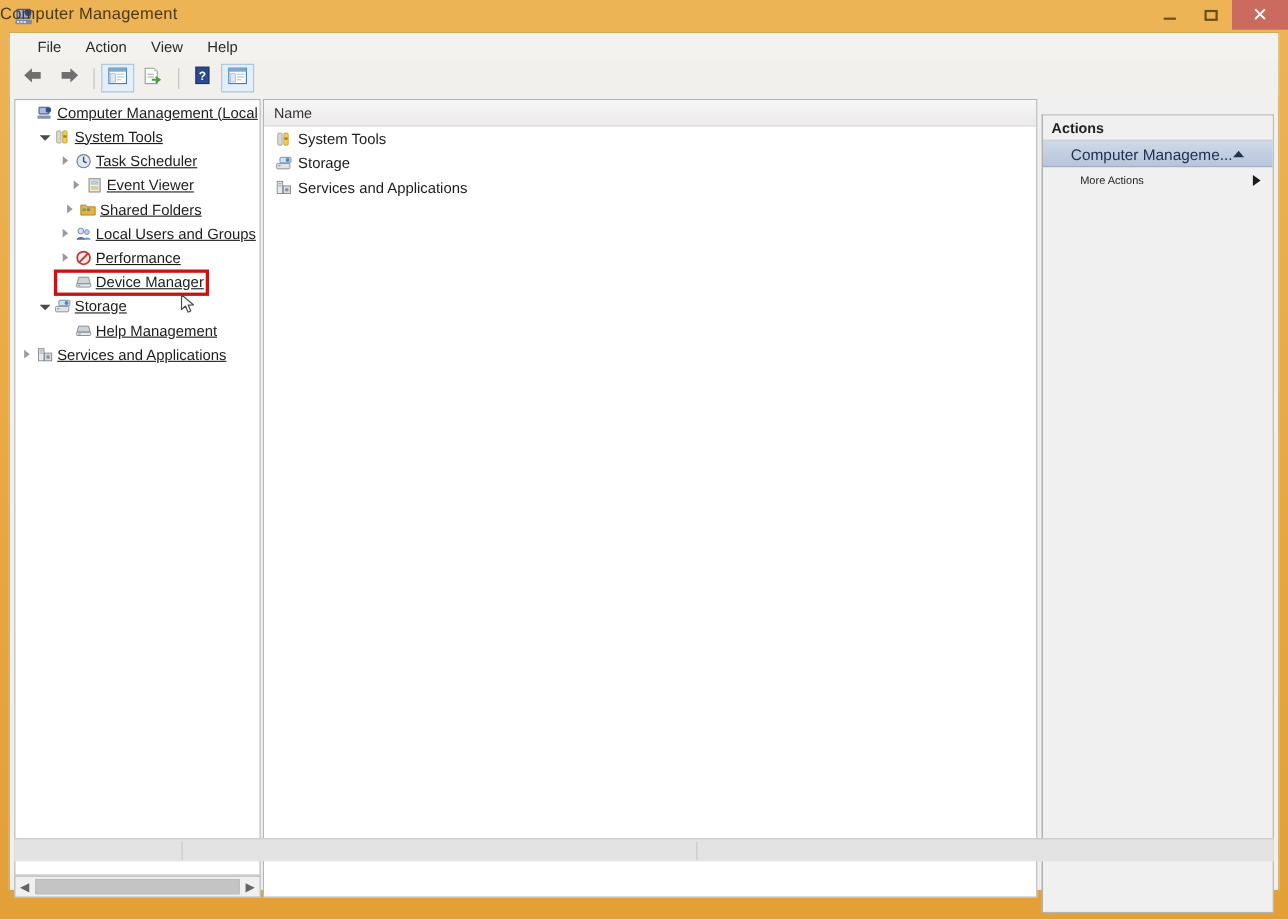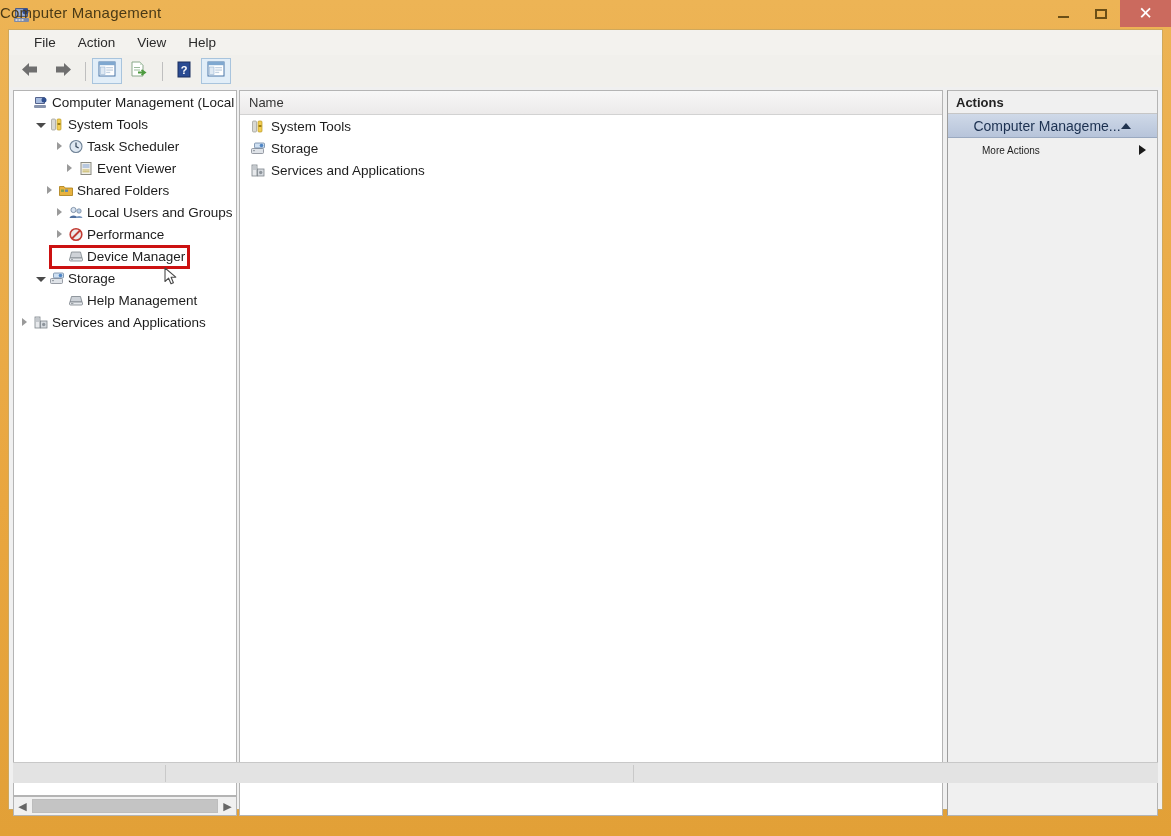--- a/index.html
+++ b/index.html
@@ -140,21 +140,21 @@
     border-bottom: 4px solid transparent;
   }
   .tri-expanded {
     width: 0; height: 0;
     border-left: 5px solid transparent;
     border-top: 5px solid #4a4a4a;
     border-right: 5px solid transparent;
     margin-top: 2px;
   }
   .ticon { width: 18px; flex: 0 0 18px; display: flex; align-items:center; justify-content:center; }
-  .tlabel { padding-left: 2px; }
+  .tlabel { padding-left: 2px; text-decoration: underline; }
   
   #center-pane {
     position: absolute; left: 230px; top: 3px;
     width: 704px; height: 726px;
     background: #fff;
     border: 1px solid #b4b4b4;
     box-sizing: border-box;
     overflow: hidden;
   }
   #col-header {
@@ -167,21 +167,21 @@
     box-sizing: border-box;
   }
   .list-row {
     height: 22px; display: flex; align-items: center;
     font-size: 13.5px; color: #1d1d1d;
     padding-left: 9px;
   }
   .list-row .ticon { margin-right: 4px; }
   
   #actions-pane {
-    position: absolute; left: 938px; top: 3px;
+    position: absolute; left: 938px; top: 17px;
     width: 211px; height: 726px;
     background: #f0f0f0;
     border: 1px solid #b4b4b4;
     border-left: 1px solid #9d9d9d;
     box-sizing: border-box;
     overflow: hidden;
   }
   #actions-title {
     height: 23px;
     background: #f0f0f0;
@@ -399,21 +399,21 @@
             <svg width="16" height="15" viewBox="0 0 16 15">
               <rect x="3" y="1.5" width="10" height="12" fill="#f0efe8" stroke="#8c8c82"></rect>
               <rect x="4.5" y="3" width="7" height="4" fill="#b8c8de"></rect>
               <rect x="4.5" y="8.5" width="7" height="1" fill="#c7b45a"></rect>
               <rect x="4.5" y="10.3" width="7" height="1" fill="#c7b45a"></rect>
             </svg>
           </span>
           <span class="tlabel">Event Viewer</span>
         </div>
 
-        <div class="tree-row" style="padding-left:28px">
+        <div class="tree-row" style="padding-left:42px">
           <span class="tw">
               <span class="tri-collapsed"></span>
             </span>
           <span class="ticon">
             <svg width="16" height="15" viewBox="0 0 16 15">
               <path d="M1.5 3.5 H6 L7.2 5 H14.5 V12.5 H1.5 Z" fill="#e8b23f" stroke="#a87c14" stroke-width=".8"></path>
               <rect x="3" y="6.5" width="3" height="2.4" fill="#7fa04a"></rect>
               <rect x="7" y="6.5" width="3" height="2.4" fill="#5d88bb"></rect>
             </svg>
           </span>

